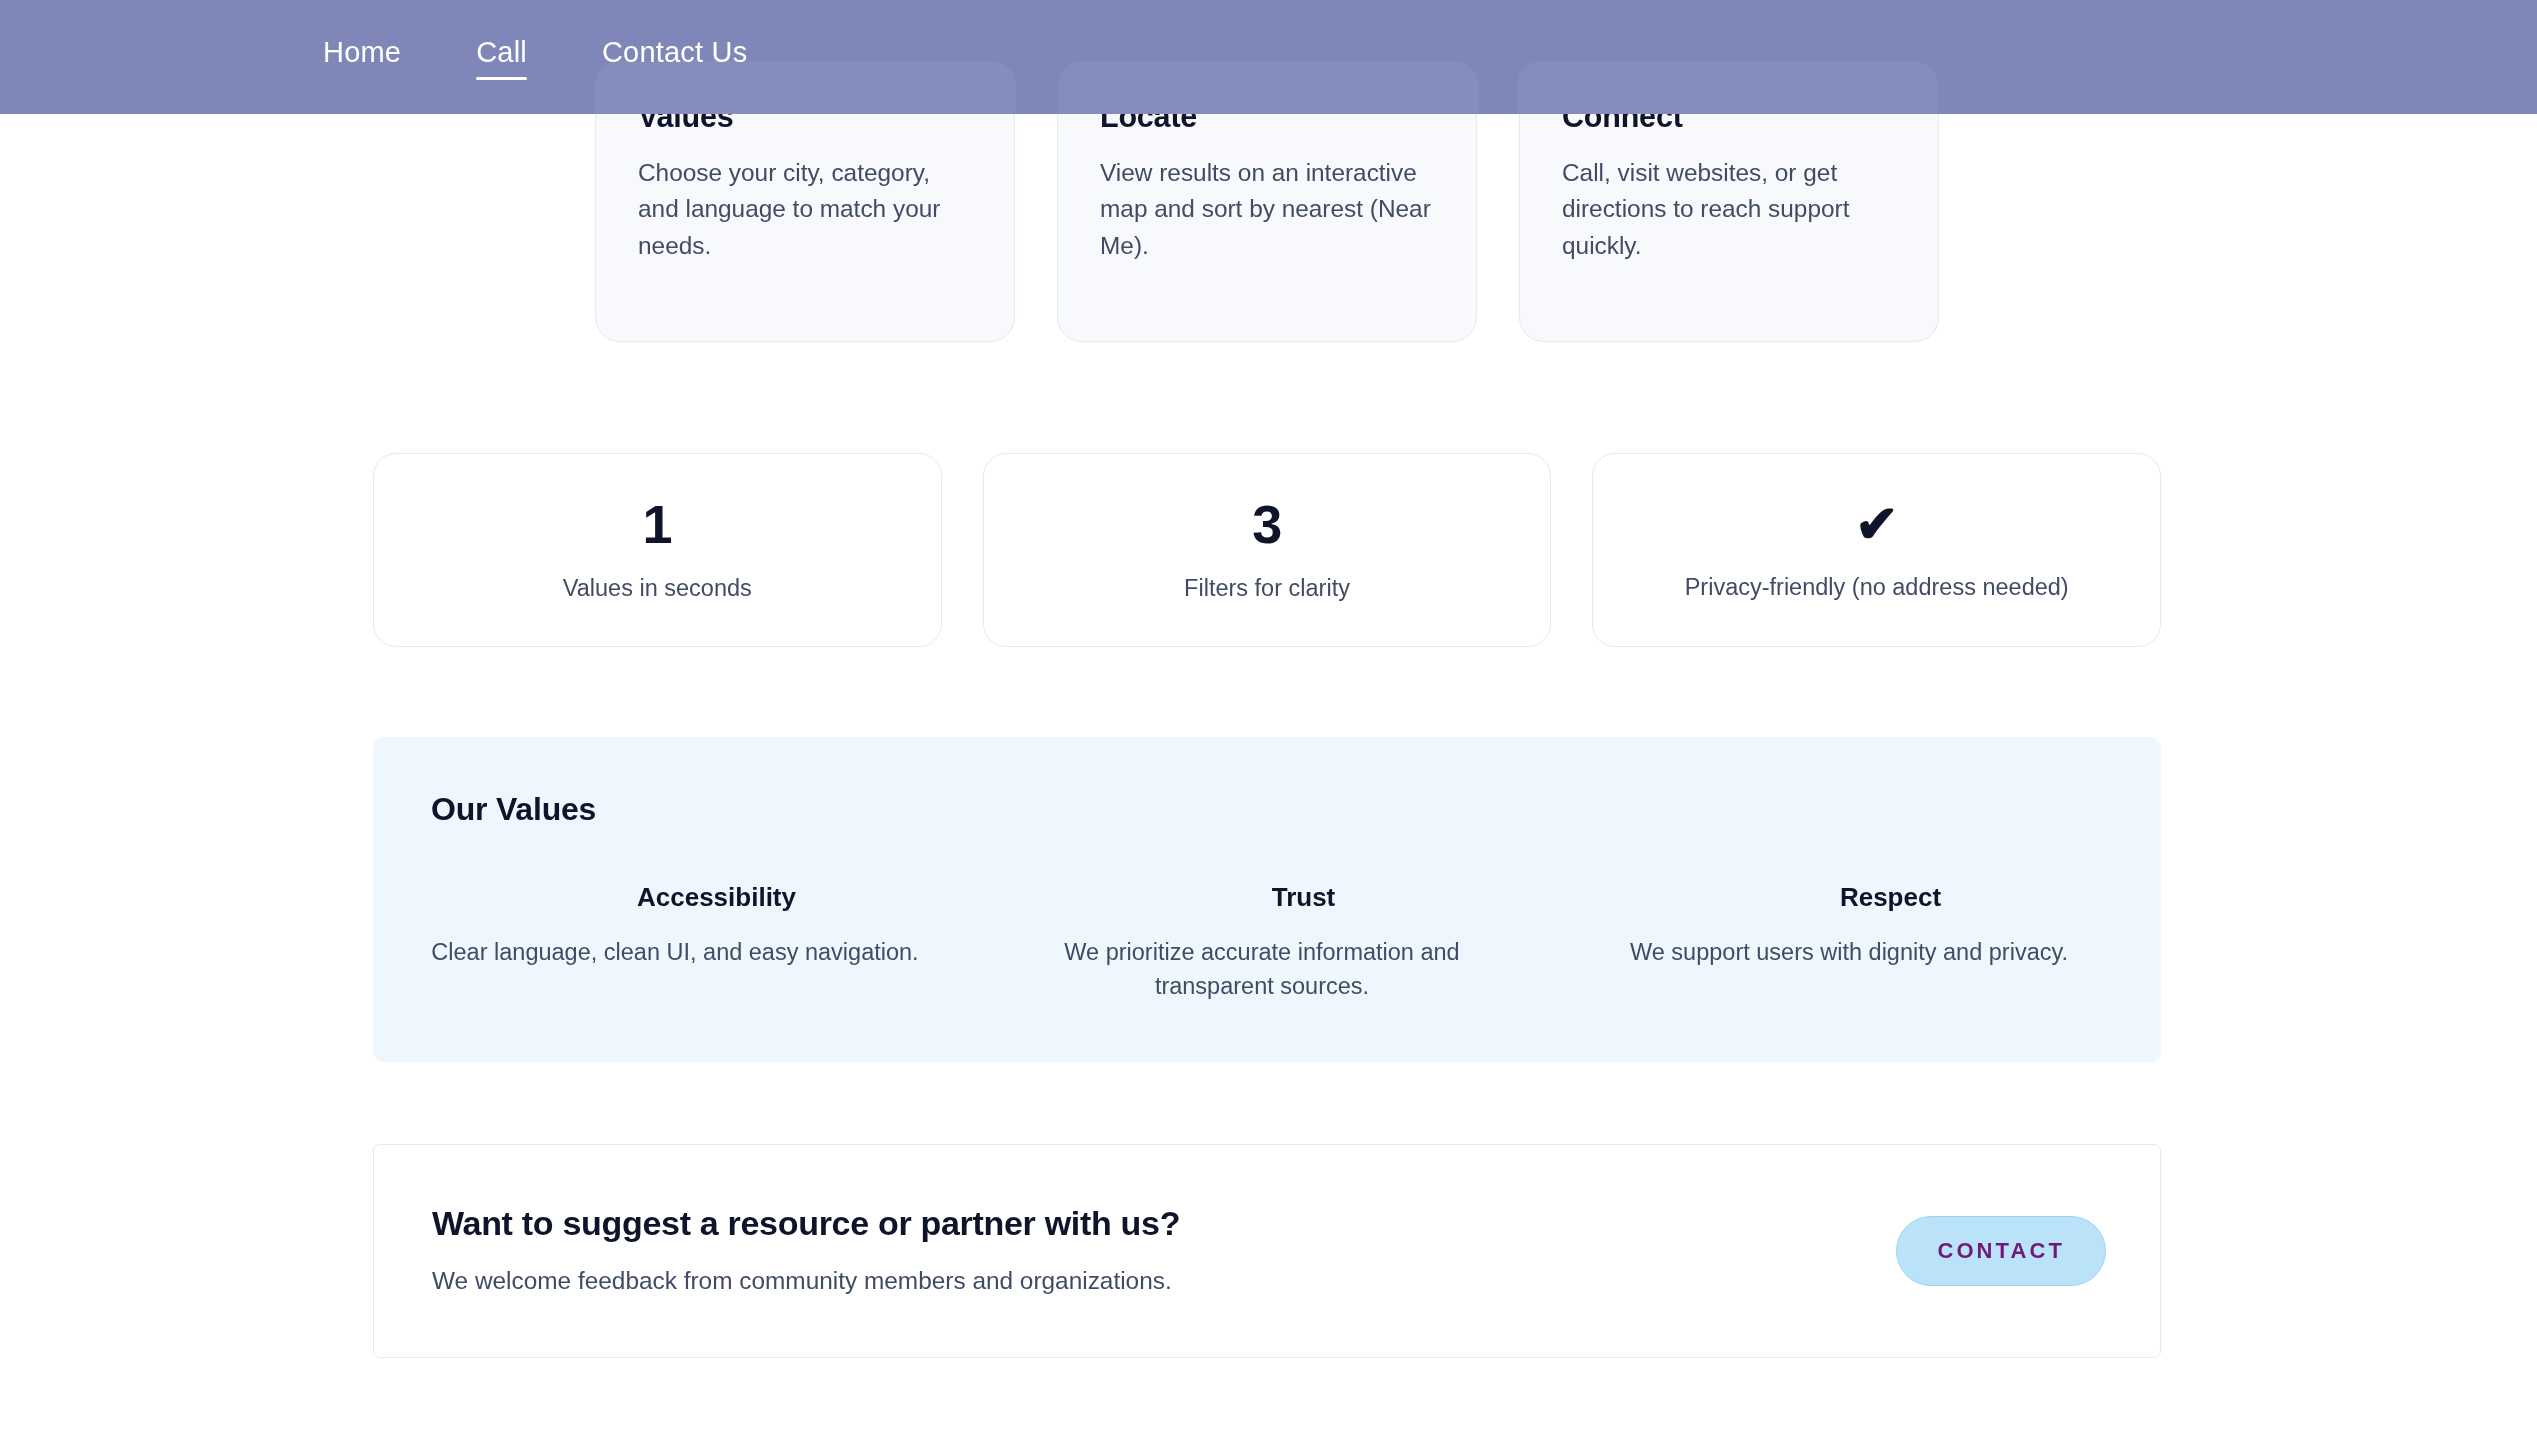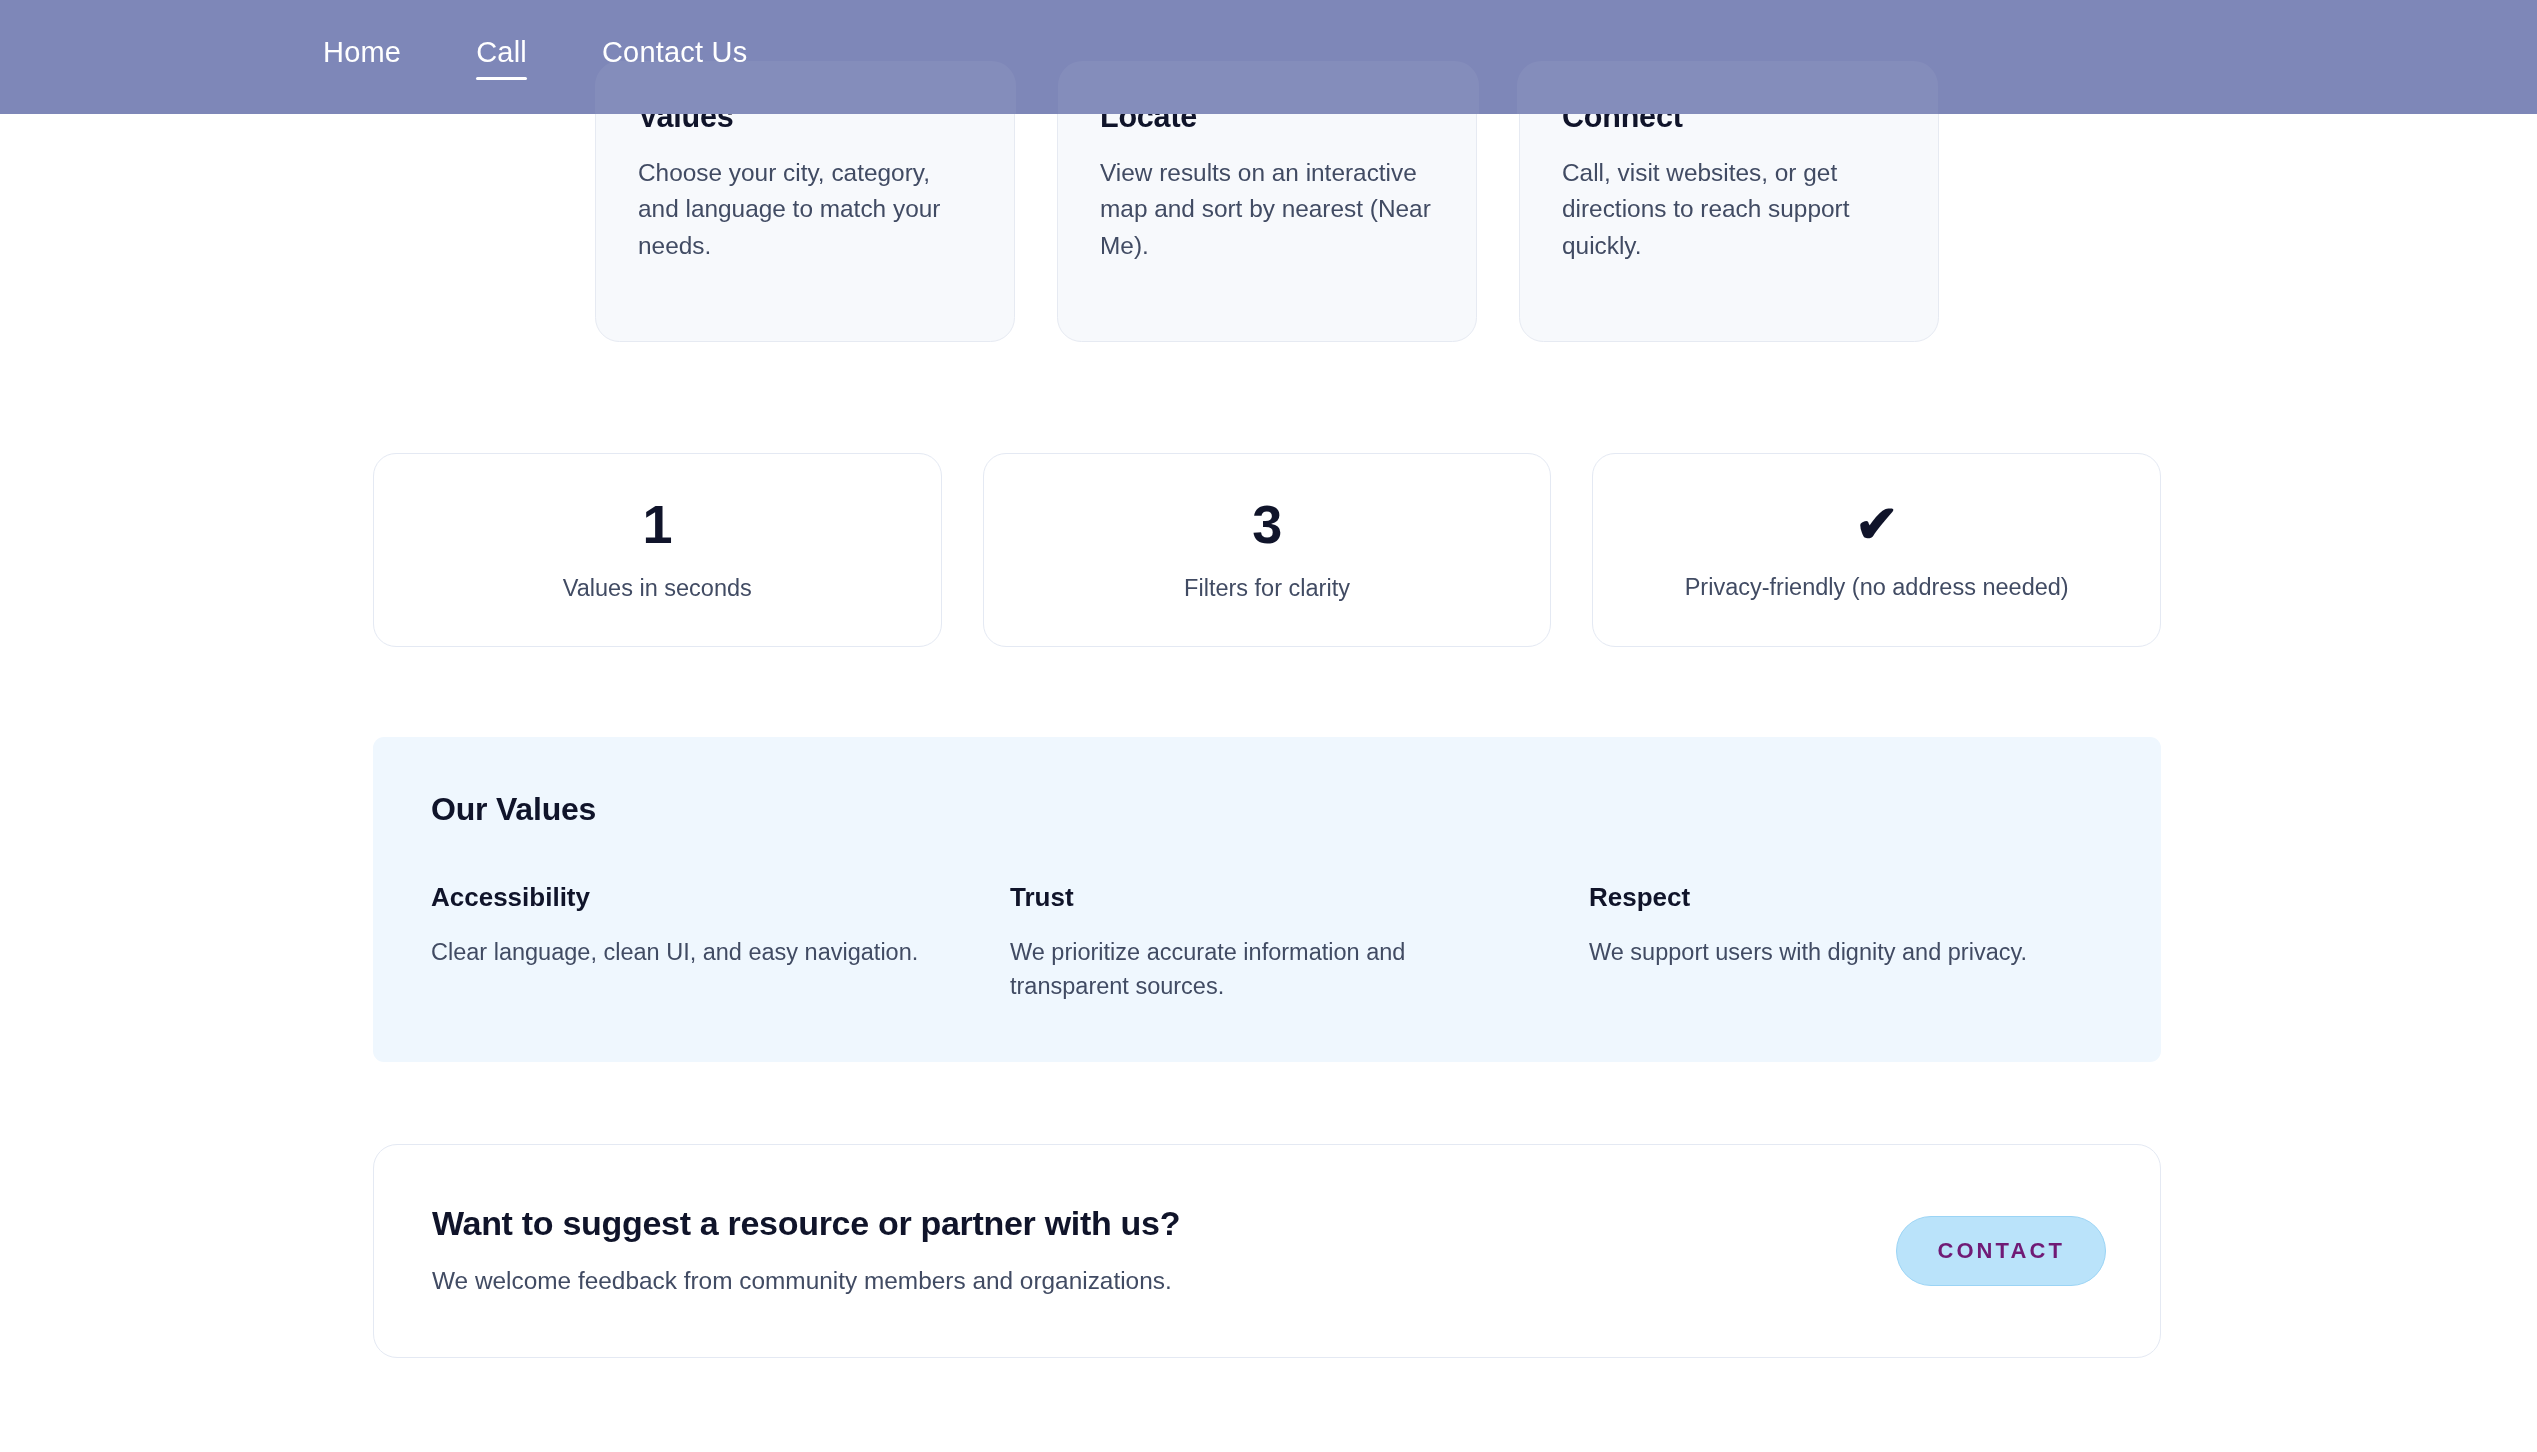--- a/index.html
+++ b/index.html
@@ -126,21 +126,22 @@
     font-size:32px;
     font-weight:700;
     color:#10142a;
     letter-spacing:-0.2px;
     line-height:1;
     margin-bottom:58px;
   }
   .values-grid {
     display:grid;
     grid-template-columns:571px 571px 571px;
-    column-gap:8px;
+    column-gap:16px;
+    text-align:center;
   }
   .value-title {
     font-size:26px;
     font-weight:700;
     color:#10142a;
     line-height:1.1;
     margin-bottom:23px;
   }
   .value-desc {
     font-size:23.5px;
@@ -150,21 +151,21 @@
     max-width:488px;
   }
 
   
   .cta-panel {
     position:absolute;
     left:373px; top:1144px;
     width:1788px; height:214px;
     background:#ffffff;
     border:0.9px solid #e4e9f3;
-    border-radius:24px;
+    border-radius:7px;
     display:flex; align-items:center; justify-content:space-between;
     padding:0 54px 0 58px;
   }
   .cta-text { display:flex; flex-direction:column; }
   .cta-title {
     font-size:34px;
     font-weight:700;
     color:#10142a;
     letter-spacing:-0.3px;
     line-height:1.1;

